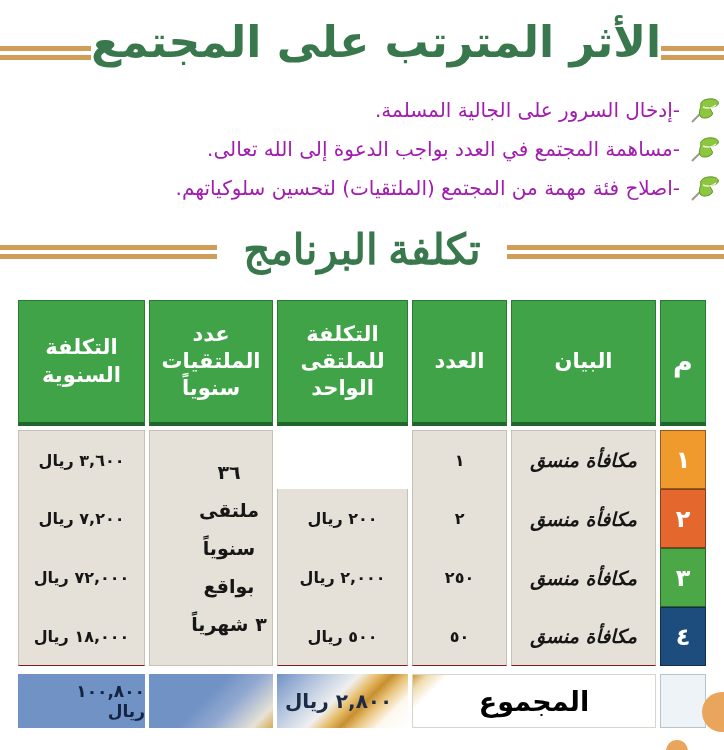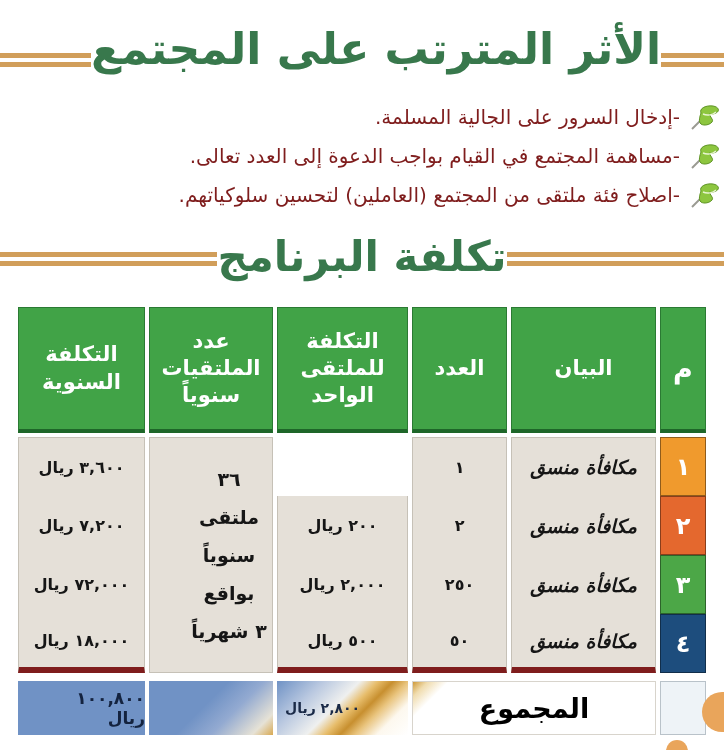--- a/index.html
+++ b/index.html
@@ -13,36 +13,36 @@
   }
   
   .dline{
     height:4px;
     border-top:5px solid #D19E5A;
     border-bottom:5px solid #D19E5A;
     background:#fff;
   }
   
   .title-band{display:flex;align-items:center;justify-content:space-between;}
-  .band1{padding-top:11px;height:76px;}
+  .band1{padding-top:4px;height:76px;}
   .band1 .line-right{width:69px;position:relative;top:11px;}
   .band1 .line-left{width:100px;position:relative;top:11px;}
-  .band2{margin-top:4px;height:74px;}
+  .band2{margin-top:4px;height:74px;font-family:Liberation Serif, serif;}
   .band2 .line-right{width:217px;position:relative;top:2px;}
   .band2 .line-left{width:217px;position:relative;top:2px;}
   .sec-title{
     margin:0;color:#38784C;font-weight:bold;
     font-size:44px;line-height:1.1;white-space:nowrap;
   }
   .band2 .sec-title{font-size:42px;}
   
   .bullets{list-style:none;margin:16px 0 0;padding:0 2px 0 0;}
   .bullets li{
     display:flex;align-items:center;gap:8px;
-    margin-bottom:11px;font-size:20px;color:#7f1d1d;line-height:1.4;
+    margin-bottom:11px;font-size:20px;color:#a21caf;line-height:1.4;
   }
   .pin{flex:none;width:34px;height:28px;}
   
   .cost-table{
     margin:13px 18px 0 18px;
     width:688px;
     display:grid;
     grid-template-columns:46px 145px 95px 131px 124px 127px;
     grid-template-rows:126px 4px 59px 59px 59px 59px 8px 54px;
     column-gap:4px;
@@ -54,21 +54,21 @@
     border:1px solid #2b7a33;border-bottom:4px solid #1e6629;
     grid-row:1;
   }
   .hc-num{font-size:27px;}
   .b-cell{
     background:#E5E0D8;color:#161616;font-weight:bold;
     display:flex;align-items:center;justify-content:center;text-align:center;
     border-left:1px solid #c6c1b7;border-right:1px solid #c6c1b7;
   }
   .b-first{border-top:1px solid #c6c1b7;}
-  .b-last{border-bottom:6px solid #7f1d1d;}
+  .b-last{border-bottom:1px solid #7f1d1d;}
   .item-cell{font-size:19px;font-style:italic;}
   .count-cell,.money-cell{font-size:16px;}
   .note-cell{
     grid-column:5;grid-row:3/7;
     border:1px solid #c6c1b7;
     font-size:19px;line-height:2.0;white-space:pre-line;padding-left:36px;
   }
   .num-cell{
     grid-column:1;color:#fff;font-weight:bold;font-size:24px;
     display:flex;align-items:center;justify-content:center;
@@ -83,21 +83,21 @@
   .t-mim{background:#eef3f7;border:1px solid #b9c2c9;}
   .t-label{
     grid-column:2/4;grid-row:8;
     background:linear-gradient(135deg,#cf9a3a 0%,#f0dcae 5%,#ffffff 12%);
     border:1px solid #d8d4cc;
     color:#000;font-weight:bold;font-size:27px;
     display:flex;align-items:center;justify-content:center;
   }
   .t-unit{
     background:linear-gradient(135deg,#6f92c5 0%,#b9c8e0 25%,#eff0ef 45%,#e7bd6b 55%,#c78f2f 63%,#e8c27a 71%,#fdf8ee 83%,#ffffff 100%);
-    color:#1a2a47;font-weight:bold;font-size:14px;
+    color:#1a2a47;font-weight:bold;font-size:20px;
     display:flex;align-items:center;justify-content:flex-end;
     padding-left:8px;box-sizing:border-box;
   }
   .t-meet{
     background:linear-gradient(135deg,#7092C5 45%,#93aad1 65%,#e6e2d6 88%,#d8a952 100%);
   }
   .t-annual{
     background:#7092C5;color:#14233f;font-weight:bold;font-size:17px;
     display:flex;align-items:center;justify-content:center;padding-left:27px;
   }
@@ -134,31 +134,31 @@
       <span>-إدخال السرور على الجالية المسلمة.</span>
     </li>
     <li>
       <span class="pin">
         <svg viewBox="0 0 32 28" width="34" height="28">
           <line x1="3" y1="26" x2="13" y2="16" stroke="#9a9a92" stroke-width="2"></line>
           <path d="M12 10 C10 6 16 2 24 3 C30 4 31 8 27 10 C24 11.5 21 11.5 20 11 L23 16 C26 20 16 24 12 21 C9 18.8 11 13 12 10 Z" fill="#8dc63f" stroke="#5f9427" stroke-width="1"></path>
           <path d="M14 11 C18 13 24 12 27 9" stroke="#e8f5d0" stroke-width="1.5" fill="none"></path>
         </svg>
       </span>
-      <span>-مساهمة المجتمع في القيام بواجب الدعوة إلى العدد تعالى.</span>
+      <span>-مساهمة المجتمع في العدد بواجب الدعوة إلى الله تعالى.</span>
     </li>
     <li>
       <span class="pin">
         <svg viewBox="0 0 32 28" width="34" height="28">
           <line x1="3" y1="26" x2="13" y2="16" stroke="#9a9a92" stroke-width="2"></line>
           <path d="M12 10 C10 6 16 2 24 3 C30 4 31 8 27 10 C24 11.5 21 11.5 20 11 L23 16 C26 20 16 24 12 21 C9 18.8 11 13 12 10 Z" fill="#8dc63f" stroke="#5f9427" stroke-width="1"></path>
           <path d="M14 11 C18 13 24 12 27 9" stroke="#e8f5d0" stroke-width="1.5" fill="none"></path>
         </svg>
       </span>
-      <span>-اصلاح فئة ملتقى من المجتمع (العاملين) لتحسين سلوكياتهم.</span>
+      <span>-اصلاح فئة مهمة من المجتمع (الملتقيات) لتحسين سلوكياتهم.</span>
     </li>
   </ul>
 
   <div class="title-band band2">
     <div class="dline line-right"></div>
     <h2 class="sec-title">تكلفة البرنامج</h2>
     <div class="dline line-left"></div>
   </div>
 
   <div class="cost-table">

